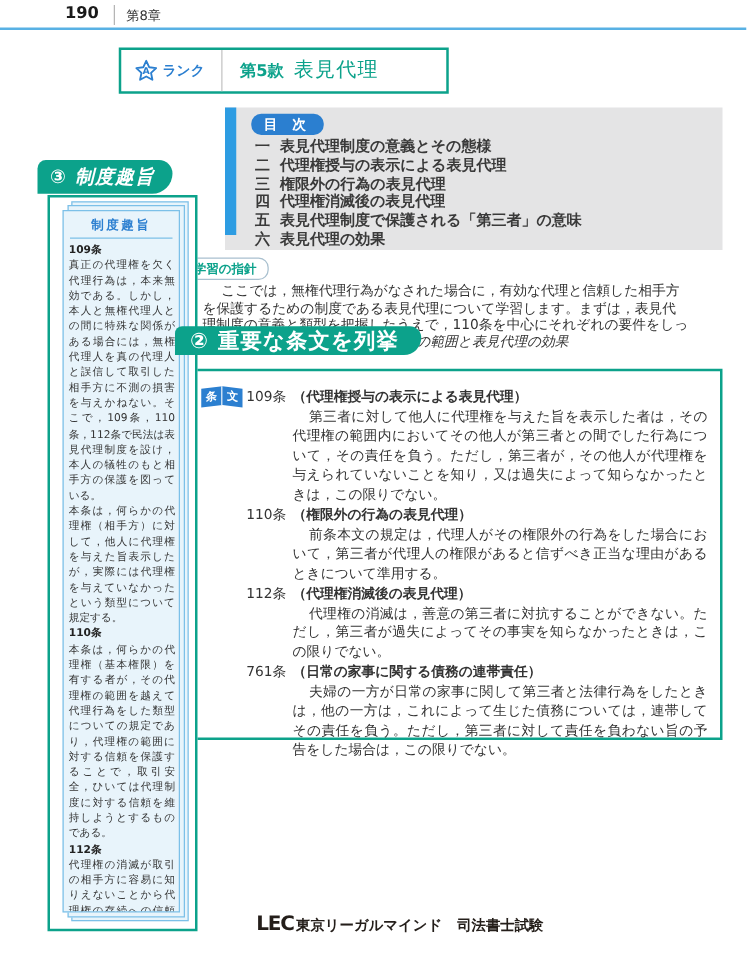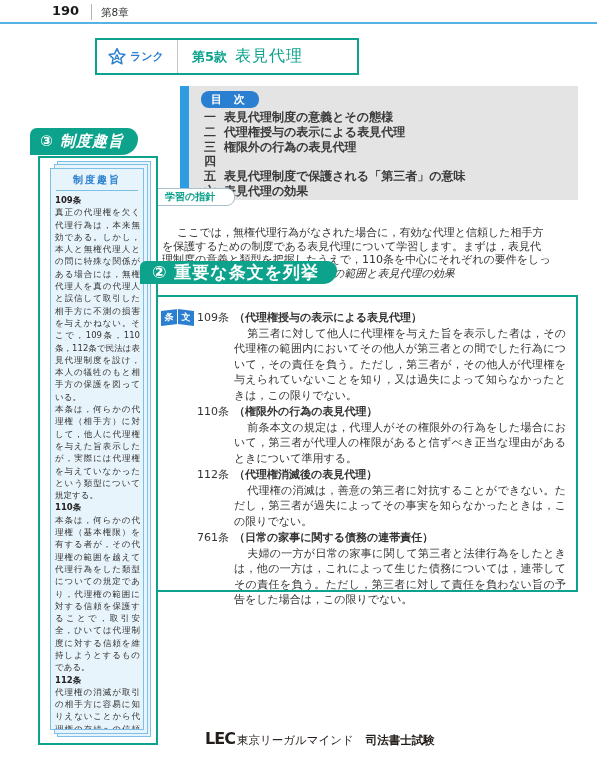--- a/index.html
+++ b/index.html
@@ -31,22 +31,22 @@
   
   #tocbox{position:absolute;left:180px;top:86px;width:398px;height:114px;background:#e4e4e5;}
   #tocbox .bar{position:absolute;left:0;top:0;width:9px;height:102px;background:#2d9ce2;}
   .toc-pill{position:absolute;left:21px;top:5px;background:#2b7fd0;color:#fff;font-size:11px;
             font-weight:bold;padding:1px 10px;border-radius:8px;letter-spacing:4px;}
   .toc-list{position:absolute;left:24px;top:24px;margin:0;padding:0;list-style:none;}
   .toc-list li{font-size:12px;font-weight:bold;line-height:14.8px;color:#3a3a3a;display:flex;}
   .toc-num{width:20px;flex:0 0 20px;}
 
   
-  .guide-pill{position:absolute;left:145px;top:188px;border:1.5px solid #a9c0cf;border-radius:8px;
-              padding:1px 19px;font-size:10px;font-weight:bold;color:#0ca28b;background:#fff;}
+  .guide-pill{position:absolute;left:145px;top:206px;border:1.5px solid #a9c0cf;border-radius:8px;
+              padding:1px 9px;font-size:10px;font-weight:bold;color:#0ca28b;background:#fff;}
   #guide-text{position:absolute;left:162px;top:226px;width:420px;}
   #guide-text .gl{font-size:11px;line-height:13.6px;height:13.6px;color:#333;white-space:nowrap;}
   #guide-text .gl.indent{padding-left:15px;}
   #guide-text .gl.tail{padding-left:116px;font-style:italic;}
 
   
   #artbox{position:absolute;left:150px;top:295px;width:428px;height:297px;border:2px solid #0ca28b;
           background:#fff;padding-top:13px;box-sizing:border-box;}
   .law-badge{position:absolute;left:9px;top:13px;display:flex;}
   .law-badge .pg{width:16px;height:15px;background:#2b7fd0;color:#fff;font-size:9px;font-weight:bold;
@@ -71,21 +71,21 @@
         overflow:hidden;}
   .card-head{font-size:10px;font-weight:bold;color:#2b7fd0;text-align:center;padding:4px 0 3px;
              letter-spacing:2px;border-bottom:1px solid #7cc0e8;margin:0 5px;}
   .card-body{padding:3px 3px 4px 4px;font-size:8.5px;line-height:12.3px;text-align:justify;color:#333;}
   .card-body h4{margin:0;font-size:8.5px;line-height:12.3px;color:#222;}
   .card-body p{margin:0;}
 
   
   #footer{position:absolute;left:205px;top:729px;display:flex;align-items:baseline;color:#241e1a;}
   .lec{font-size:16px;font-weight:900;letter-spacing:-1px;}
-  .brand{font-size:11.5px;font-weight:normal;margin-left:2px;}
+  .brand{font-size:11.5px;font-weight:bold;margin-left:2px;}
   .exam{font-size:11.5px;font-weight:bold;margin-left:12px;}
 </style>
 </head>
 <body>
 
 <div id="page">
 
   <div class="pagenum">190</div>
   <div class="chap-divider"></div>
   <div class="chapter">第8章</div>
@@ -116,20 +116,21 @@
       <li>
           <span class="toc-num">二</span>
           <span>代理権授与の表示による表見代理</span>
         </li>
       <li>
           <span class="toc-num">三</span>
           <span>権限外の行為の表見代理</span>
         </li>
       <li>
           <span class="toc-num">四</span>
+          <span>代理権消滅後の表見代理</span>
         </li>
       <li>
           <span class="toc-num">五</span>
           <span>表見代理制度で保護される「第三者」の意味</span>
         </li>
       <li>
           <span class="toc-num">六</span>
           <span>表見代理の効果</span>
         </li>
     </ul>

